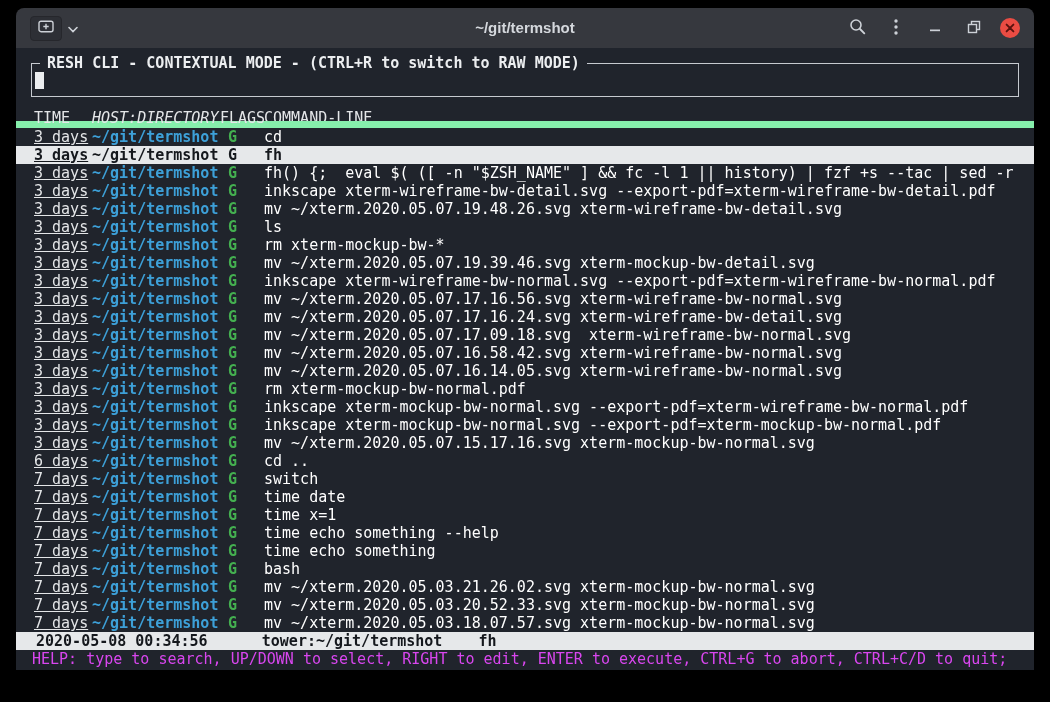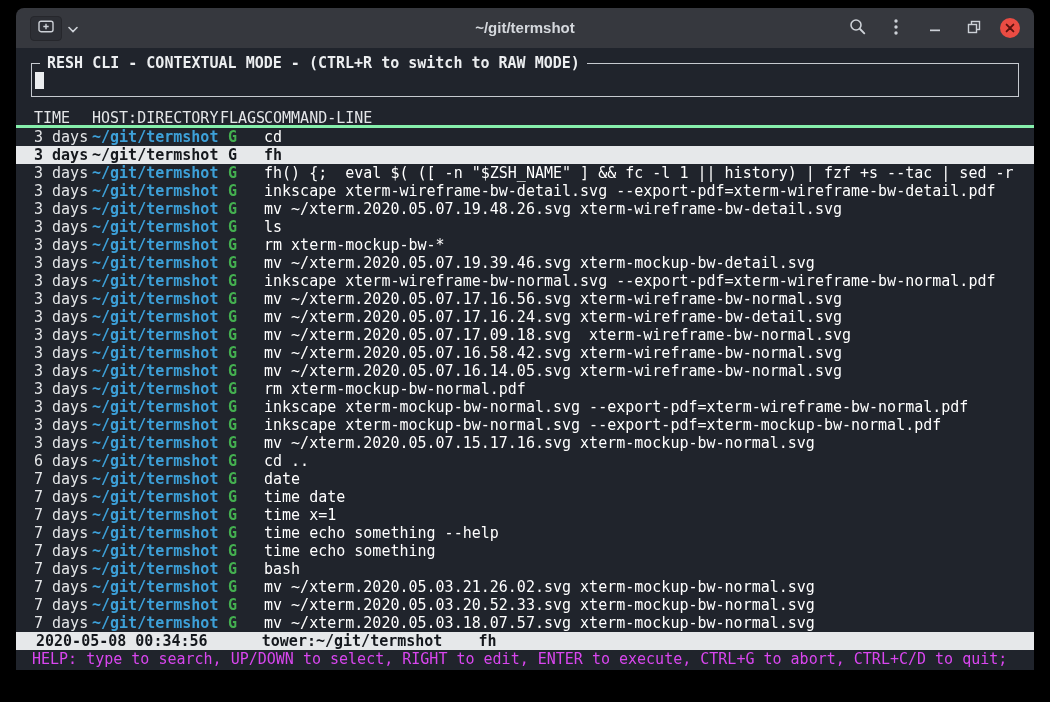--- a/index.html
+++ b/index.html
@@ -30,27 +30,27 @@
   .terminal { flex:1; background:#20242c; color:#e4e6e8; font-size:15px; line-height:18px;
               position:relative; overflow:hidden; padding-top:15px; }
 
   .search-frame { margin:0 15px 12px 15px; height:34px; border:1px solid #c6cad0;
                   position:relative; }
   .frame-label { position:absolute; top:-10px; left:8px; background:#20242c;
                  padding:0 7px; font-weight:bold; white-space:pre; color:#eceef0; }
   .cursor-block { position:absolute; left:3px; top:8px; width:9px; height:17px;
                   background:#eceef0; }
 
-  .table-header { display:flex; height:19px; border-bottom:3px solid #86efac;
+  .table-header { display:flex; height:19px; border-bottom:7px solid #86efac;
                   padding-left:18px; white-space:pre; color:#e4e6e8; }
-  .col-time { width:58px; } .col-dir { width:128px; } .col-flags { width:44px; }
+  .col-time { width:58px; } .col-dir { width:128px;font-style:italic; } .col-flags { width:44px; }
   .col-cmd { flex:1; overflow:hidden; }
 
   .row { display:flex; height:18px; padding-left:18px; white-space:pre; }
-  .row .c-time { width:58px; color:#e4e6e8; }
+  .row .c-time { width:58px; color:#e4e6e8;text-decoration:underline; }
   .row .c-dir  { width:128px; color:#3da0d8; font-weight:bold; overflow:hidden; }
   .row .c-flags{ width:44px; padding-left:8px; color:#44b050; font-weight:bold; }
   .row .c-cmd  { flex:1; color:#ffffff; overflow:hidden; }
   .row.selected { background:#e6e8ea; font-weight:bold; }
   .row.selected .c-time, .row.selected .c-dir,
   .row.selected .c-flags, .row.selected .c-cmd { color:#15181d; }
 
   .status-bar { height:18px; background:#e6e8ea; color:#15181d; font-weight:bold;
                 padding-left:20px; white-space:pre; overflow:hidden; }
   .help-bar { height:18px; padding-left:16px; white-space:pre; color:#d946ef; overflow:hidden; }
@@ -271,21 +271,21 @@
           <span class="c-time">6 days</span>
           <span class="c-dir">~/git/termshot</span>
           <span class="c-flags">G</span>
           <span class="c-cmd">cd ..</span>
         </div>
 
         <div class="row">
           <span class="c-time">7 days</span>
           <span class="c-dir">~/git/termshot</span>
           <span class="c-flags">G</span>
-          <span class="c-cmd">date</span>
+          <span class="c-cmd">switch</span>
         </div>
 
         <div class="row">
           <span class="c-time">7 days</span>
           <span class="c-dir">~/git/termshot</span>
           <span class="c-flags">G</span>
           <span class="c-cmd">time date</span>
         </div>
 
         <div class="row">

